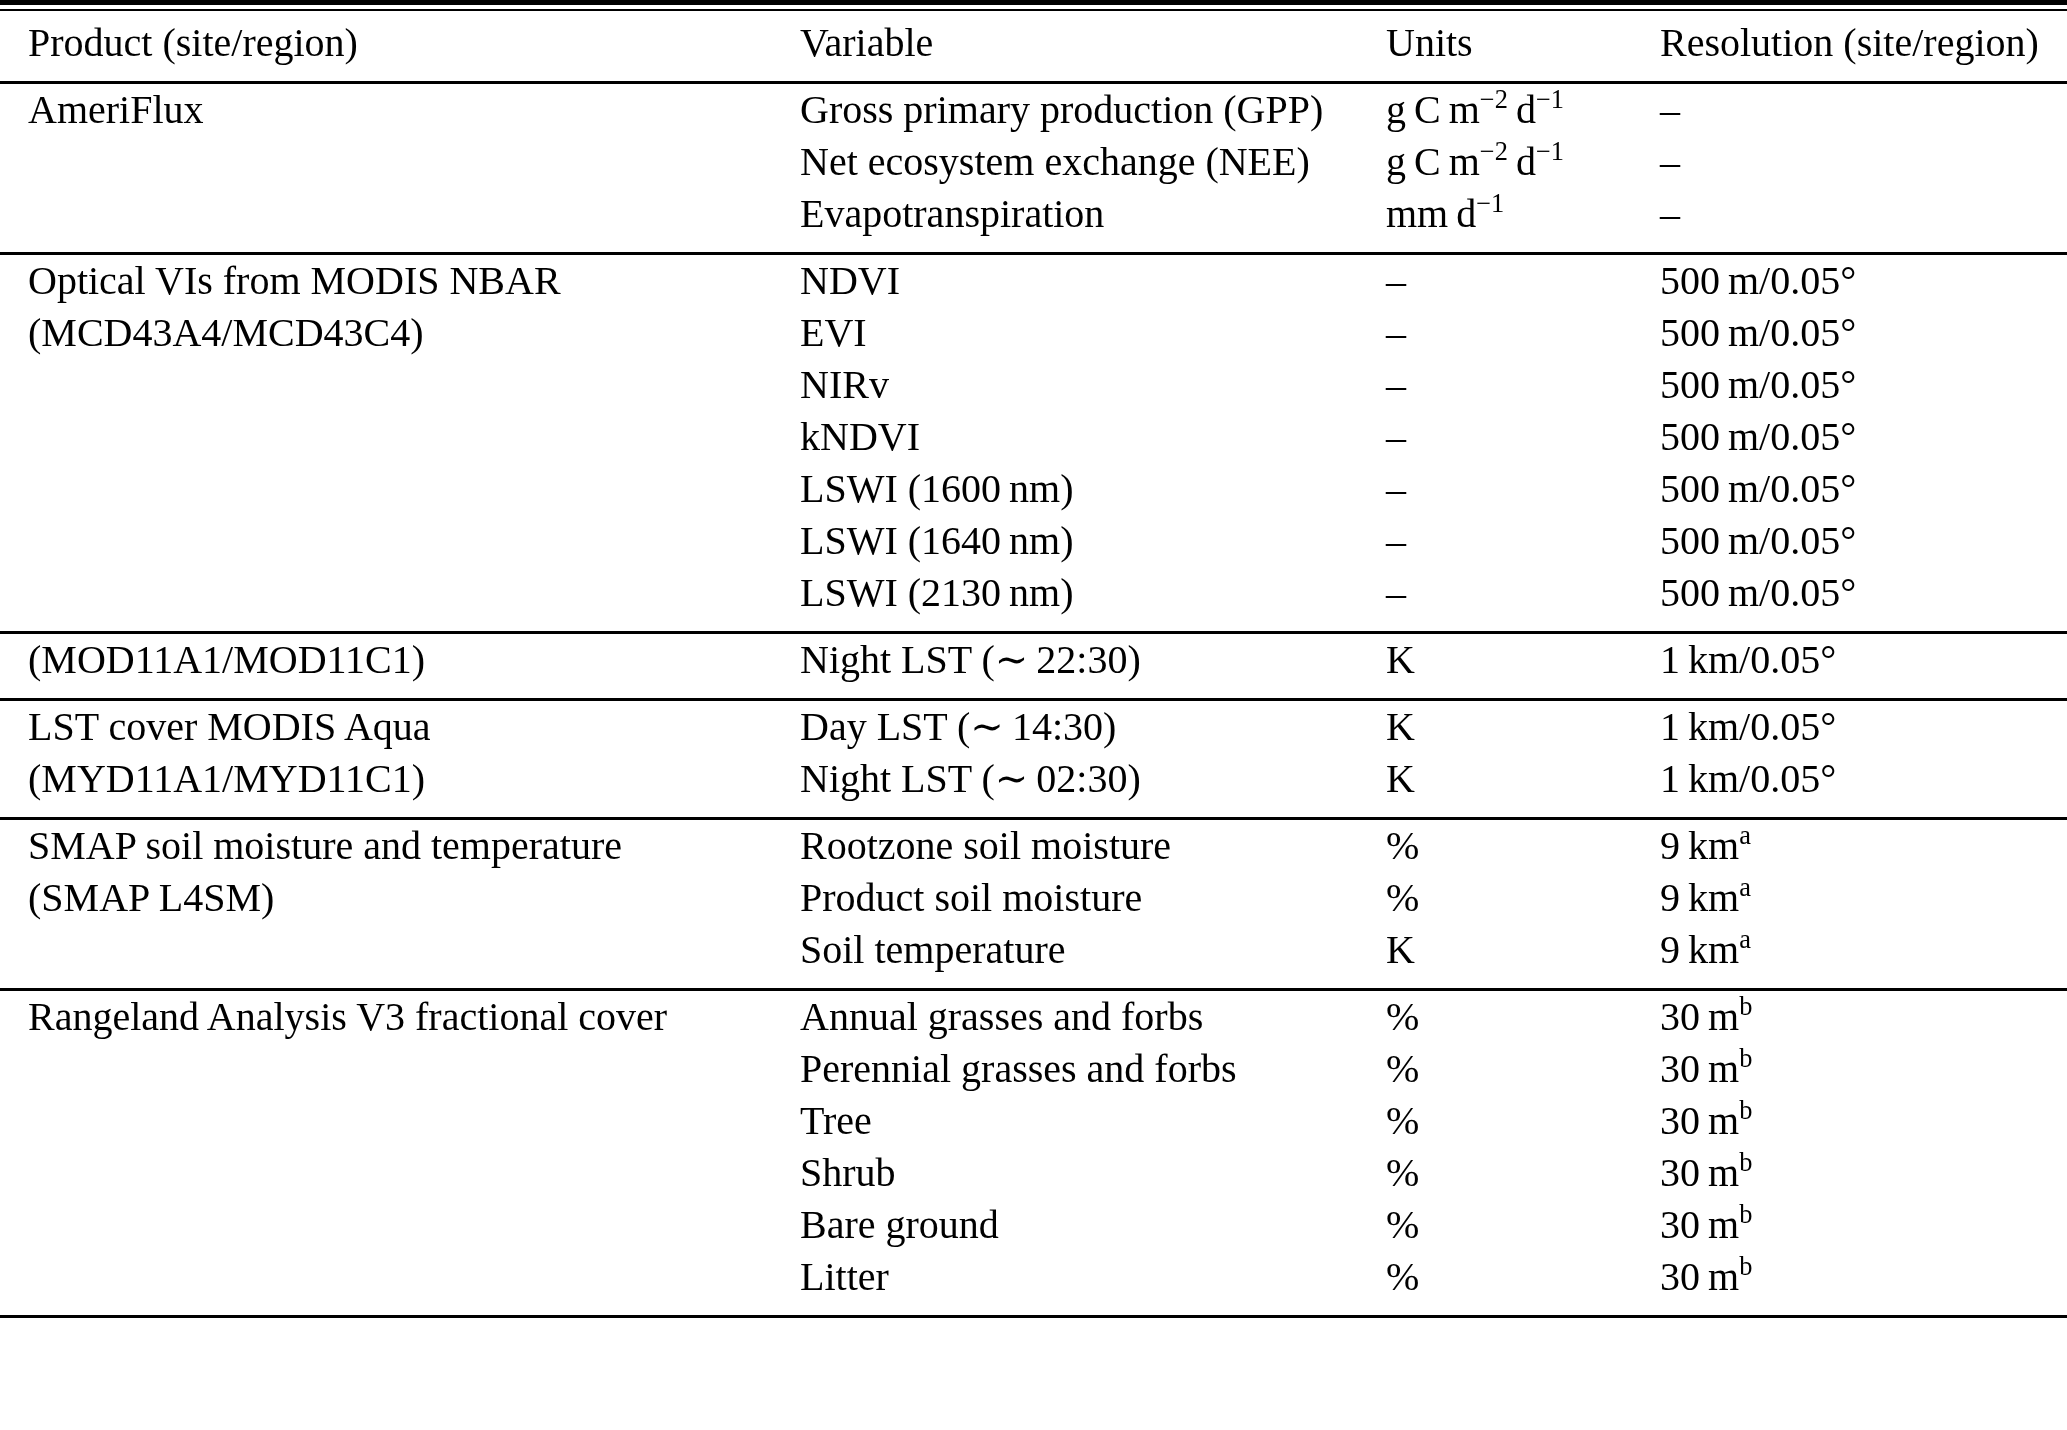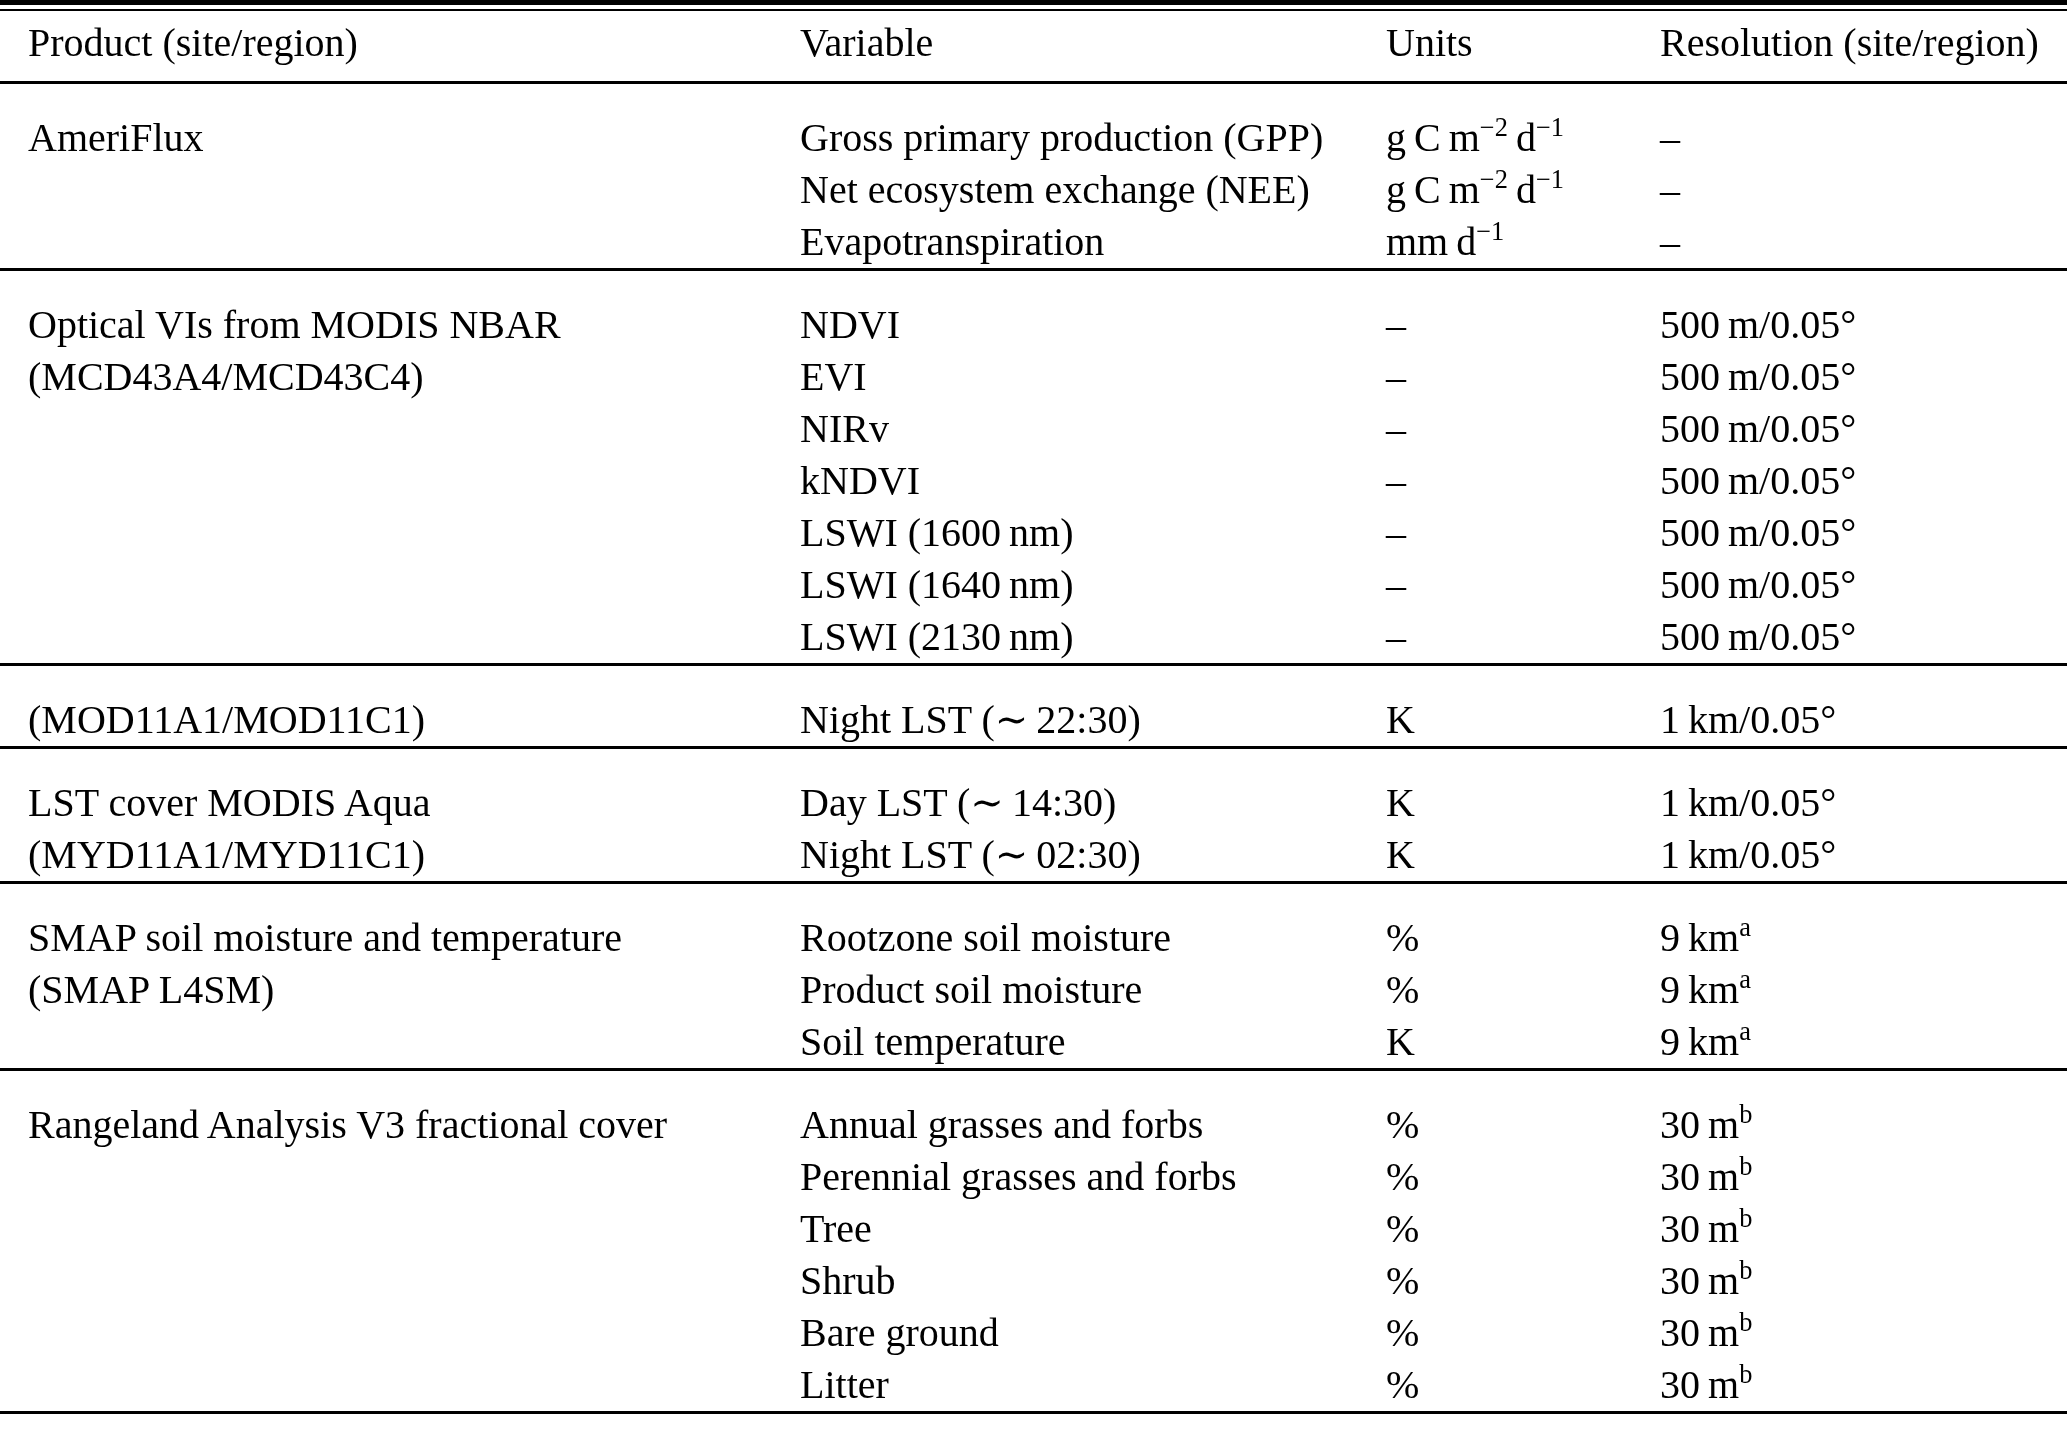--- a/index.html
+++ b/index.html
@@ -44,22 +44,22 @@
     padding-left: 28px;
   }
   thead th {
     padding-top: 6px;
     padding-bottom: 12px;
     border-bottom: 3px solid #000;
   }
   tbody {
     border-top: 3px solid #000;
   }
-  tbody tr:first-child td { padding-top: 28px; }
-  tbody tr:last-child td  { }
+  tbody tr:first-child td { padding-top: 0; }
+  tbody tr:last-child td  { padding-bottom: 12px; }
   sup {
     font-size: 66%;
     line-height: 0;
     vertical-align: baseline;
     position: relative;
     top: -0.55em;
   }
 </style>
 </head>
 <body>

